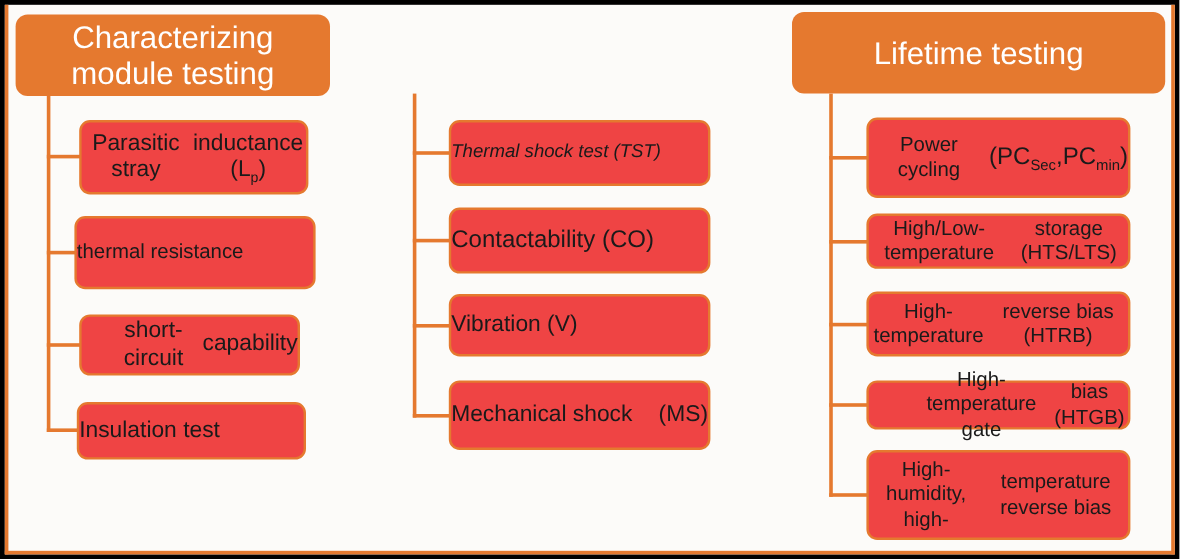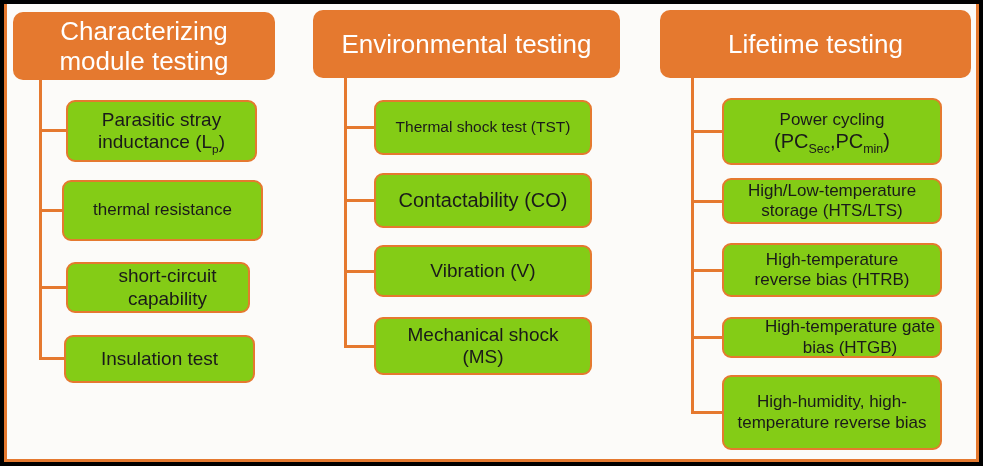--- a/index.html
+++ b/index.html
@@ -24,23 +24,23 @@
     border-bottom:3px solid var(--accent);
     box-sizing:border-box;
   }
   .header{
     position:absolute;background:var(--accent);color:var(--header_text,#fff);
     border-radius:10px;display:flex;flex-direction:column;
     align-items:center;justify-content:center;text-align:center;
     font-size:26px;line-height:1.16;
   }
   .node{
-    position:absolute;background:#84cc16;color:var(--ink,#1A1A1A);
+    position:absolute;background:#ef4444;color:var(--ink,#1A1A1A);
     border:2.5px solid var(--accent);border-radius:9px;box-sizing:border-box;
-    display:flex;flex-direction:column;align-items:center;justify-content:center;
+    display:flex;flex-direction:row;align-items:center;justify-content:space-between;
     text-align:center;line-height:1.18;
   }
   .node .ln{display:block;}
   sub{font-size:0.62em;line-height:0;}
   .vline,.hline{position:absolute;background:var(--accent);}
   .vline{width:3px;}
   .hline{height:3px;}
 
   
   .col0-header{left:13px;top:12px;width:262px;height:68px;}
@@ -54,21 +54,21 @@
   .col0-b2{left:66px;top:262px;width:184px;height:51px;font-size:19px;padding-left:19px;}
   .col0-b3{left:64px;top:335px;width:191px;height:48px;font-size:19px;}
 
   
   .col1-header{left:313px;top:10px;width:307px;height:68px;}
   .col1-vline{left:344px;top:78px;height:270px;}
   .col1-h0{left:344px;top:126px;width:32px;}
   .col1-h1{left:344px;top:199px;width:32px;}
   .col1-h2{left:344px;top:270px;width:32px;}
   .col1-h3{left:344px;top:345px;width:32px;}
-  .col1-b0{left:374px;top:100px;width:218px;height:55px;font-size:15.5px;}
+  .col1-b0{left:374px;top:100px;width:218px;height:55px;font-size:15.5px;font-style:italic;}
   .col1-b1{left:374px;top:173px;width:218px;height:55px;font-size:20px;}
   .col1-b2{left:374px;top:245px;width:218px;height:52px;font-size:19px;}
   .col1-b3{left:374px;top:317px;width:218px;height:58px;font-size:19px;}
 
   
   .col2-header{left:660px;top:10px;width:311px;height:68px;}
   .col2-vline{left:691px;top:78px;height:336px;}
   .col2-h0{left:691px;top:130px;width:33px;}
   .col2-h1{left:691px;top:200px;width:33px;}
   .col2-h2{left:691px;top:269px;width:33px;}
@@ -105,23 +105,20 @@
     <span class="ln">thermal resistance</span>
   </div>
   <div class="node col0-b2">
     <span class="ln">short-circuit</span>
     <span class="ln">capability</span>
   </div>
   <div class="node col0-b3">
     <span class="ln">Insulation test</span>
   </div>
 
-  <div class="header col1-header">
-    <span class="ln">Environmental testing</span>
-  </div>
   <div class="vline col1-vline"></div>
   <div class="hline col1-h0"></div>
   <div class="hline col1-h1"></div>
   <div class="hline col1-h2"></div>
   <div class="hline col1-h3"></div>
 
   <div class="node col1-b0">
     <span class="ln">Thermal shock test (TST)</span>
   </div>
   <div class="node col1-b1">

